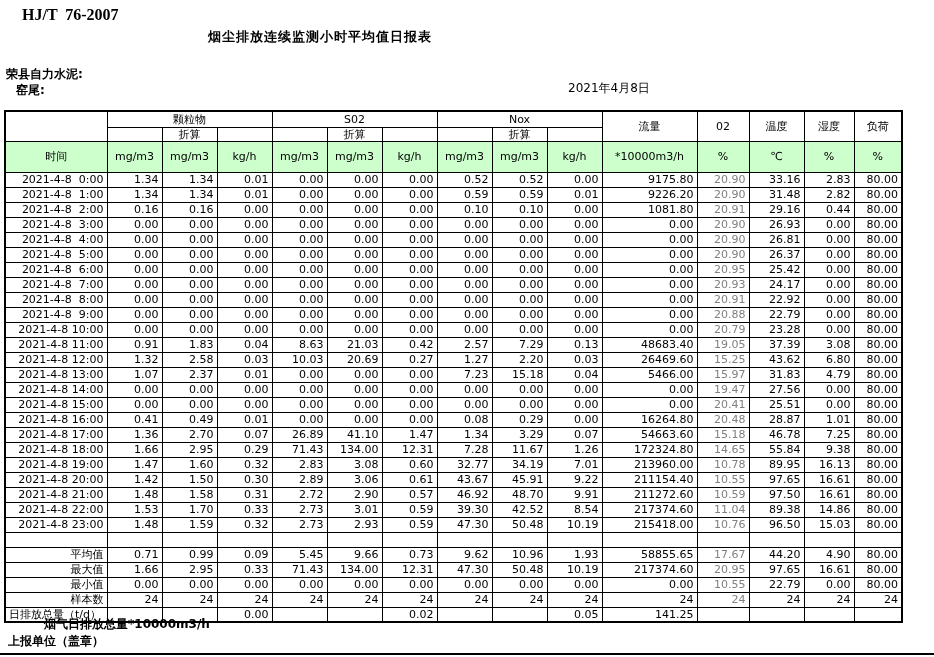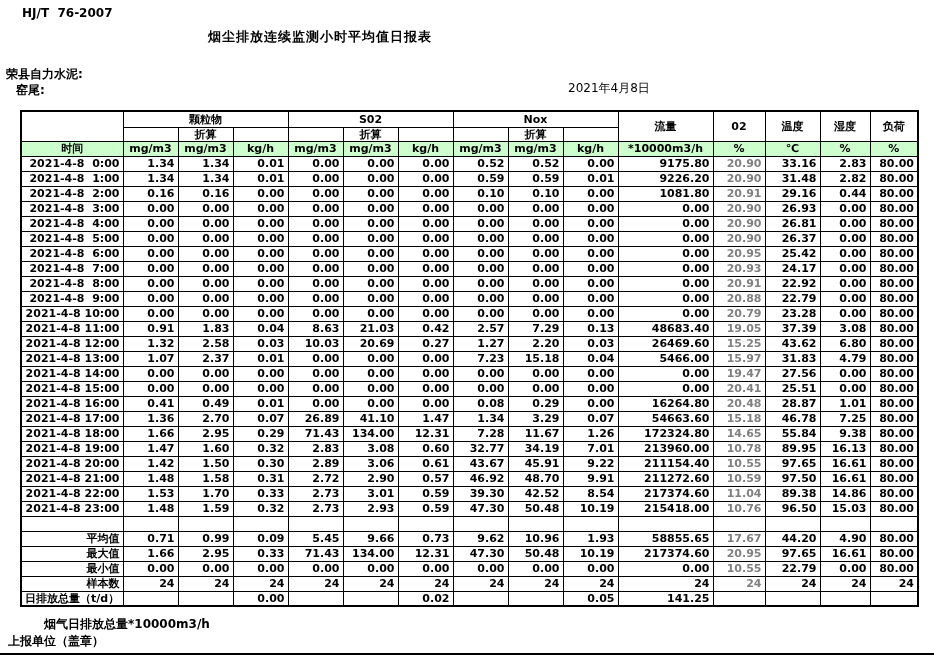--- a/index.html
+++ b/index.html
@@ -3,44 +3,43 @@
 <meta charset="utf-8">
 <style>
   :root { --green:#ccffcc; --o2gray:#808080; --ink:#000; }
   * { box-sizing:border-box; }
   html,body { margin:0; padding:0; }
   body {
     width:934px; height:657px; position:relative; background:#fff;
     font-family:"DejaVu Sans","Liberation Sans",sans-serif; color:var(--ink);
   }
   .abs { position:absolute; white-space:pre; }
-  .std-no   { left:22px;  top:6px;   font-size:12px; font-weight:bold; }
+  .std-no   { left:22px;  top:6px;   font-size:16px; font-weight:bold;font-family:Liberation Serif, serif; }
   .title    { left:208px; top:28px;  font-size:13px; font-weight:bold; letter-spacing:1px; }
   .company  { left:6px;   top:66px;  font-size:12px; font-weight:bold; }
   .location { left:16px;   top:82px;  font-size:12px; font-weight:bold; }
   .date     { left:568px; top:80px;  font-size:12px; }
   .f-flue   { left:8px;   top:616px; font-size:12px; font-weight:bold;margin-left:36px; }
   .f-report { left:8px;   top:633px; font-size:12px; font-weight:bold; }
   .f-unit   { left:205px; top:633px; font-size:12px; font-weight:bold;margin-top:36px; }
   .bottom-line { position:absolute; left:0; top:653px; width:934px; height:2px; background:#000; }
 
   table.report {
-    position:absolute; left:20px; top:110px;
+    position:absolute; left:4px; top:110px;
     border-collapse:collapse; table-layout:fixed;
     border:2px solid #000;
-    font-weight:bold;
   }
   table.report td {
     border:1px solid #000; font-size:11px; line-height:13px;
     height:15px; padding:0 3px; white-space:pre; overflow:hidden;
   }
   thead td { text-align:center; }
   thead tr.r1 td { height:16px; }
   thead tr.r2 td { height:13px; }
-  thead tr.r3 td { height:15px; background:var(--green);margin-top:7px; }
+  thead tr.r3 td { height:31px; background:var(--green);margin-top:7px; }
   tbody td { text-align:right; }
   tbody td.lab-center { text-align:right; }
   tbody td.lab-right  { text-align:right;padding-left:23px; }
   tbody td.lab-left   { text-align:left; }
   tbody td.o2 { color:var(--o2gray); }
 </style>
 </head>
 <body>
 
 <div class="abs std-no">HJ/T  76-2007</div>

